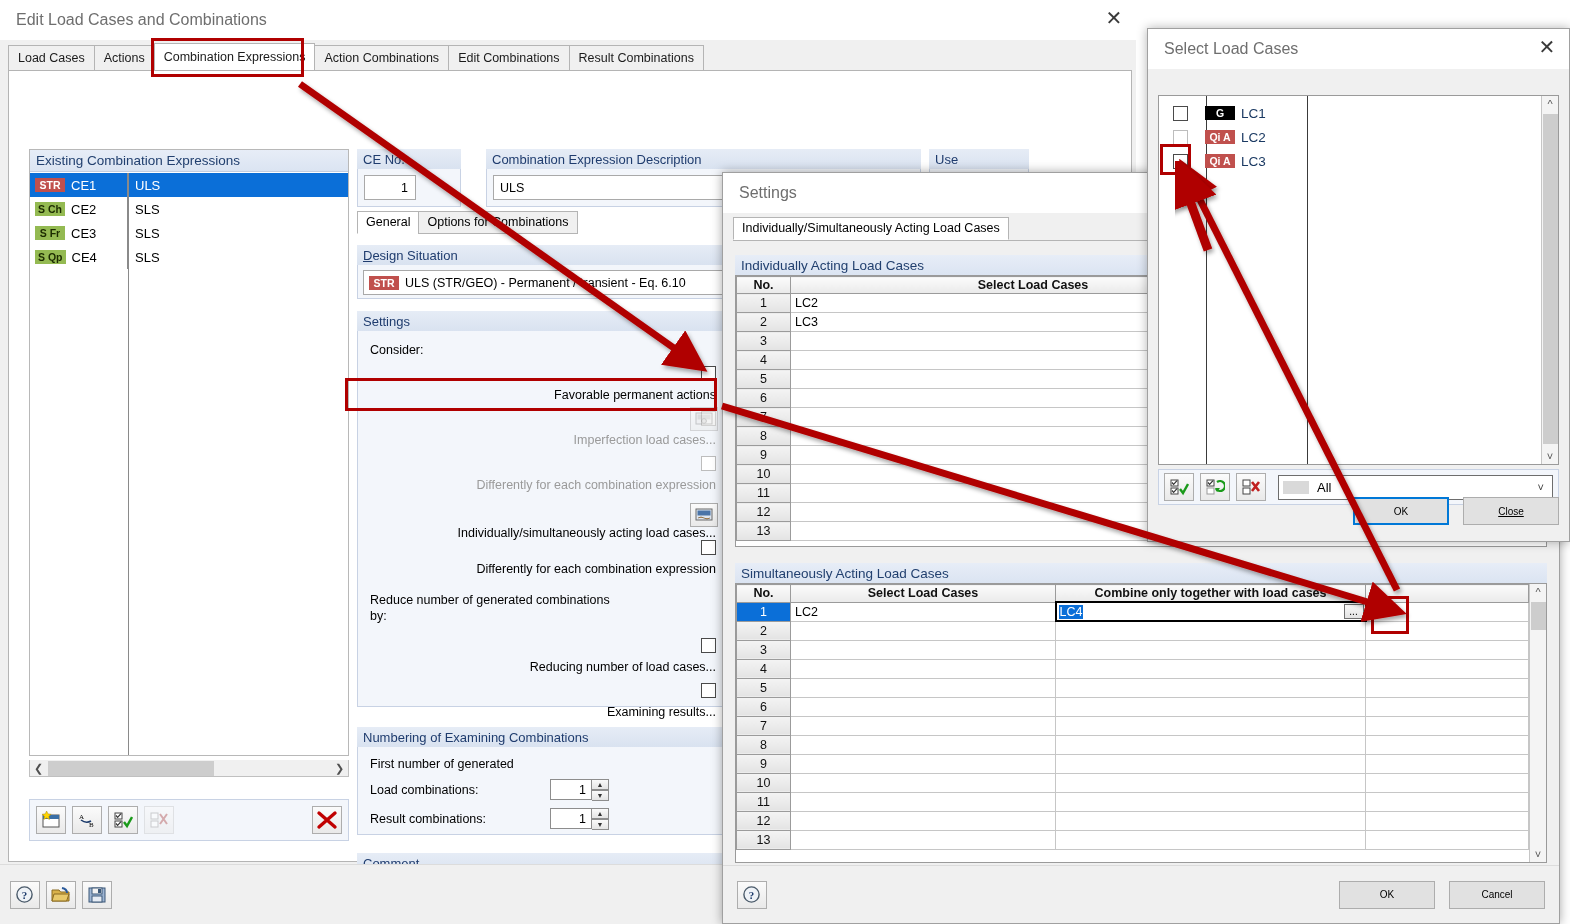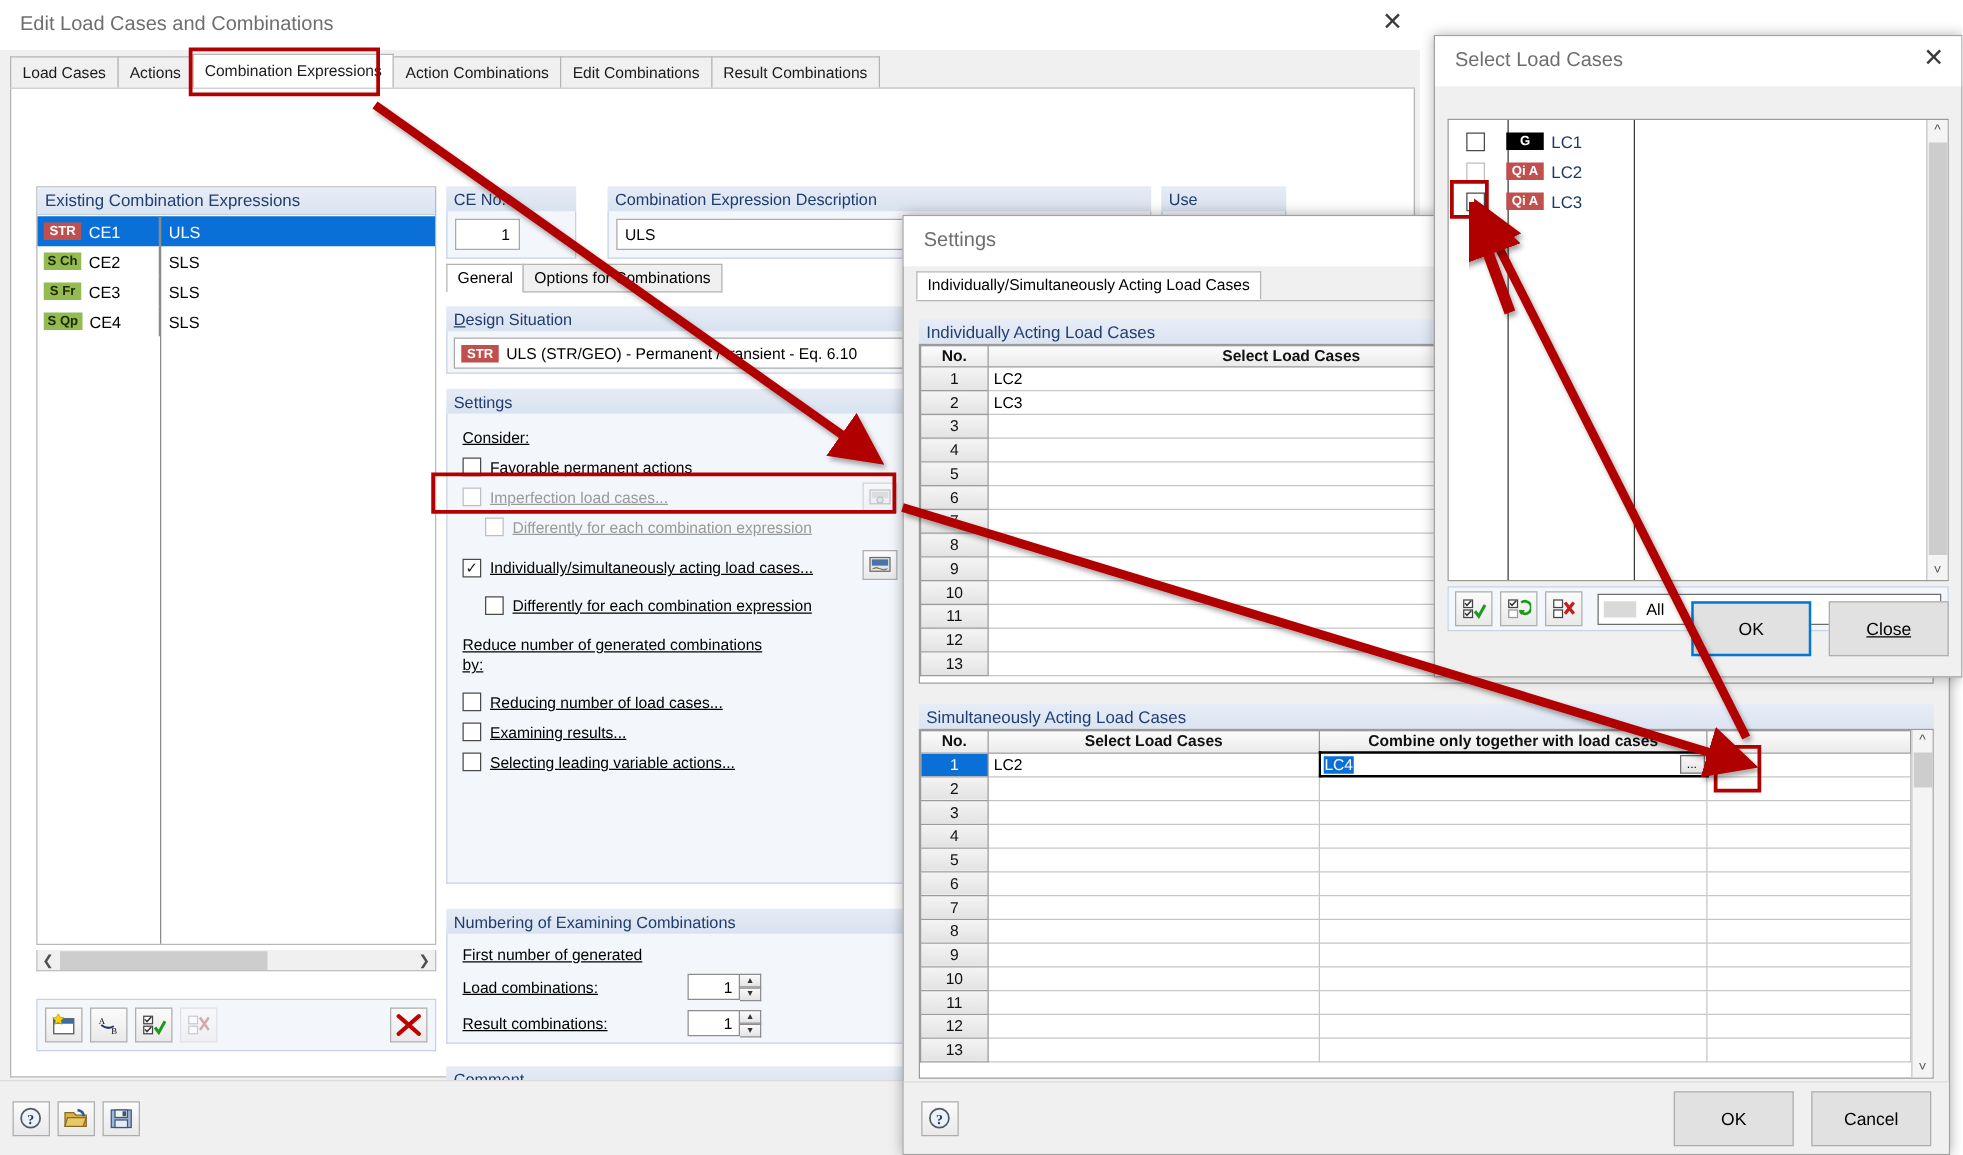--- a/index.html
+++ b/index.html
@@ -85,21 +85,21 @@
     position: relative;
   }
   .gbox-head::after{
     content:""; position:absolute; right:-0px; top:0; width:0;height:0;
   }
   .gbox-body{
     background:#f3f6fb;
     border:1px solid #c8d2e4; border-top:none;
   }
 
-  .lbl { font-size:12.5px; color:#000;text-decoration:underline; }
+  .lbl { font-size:12.5px; color:#000; }
   u.mn { text-decoration: underline; }
 
   
   #ce-list {
     position:absolute; left:20px; top:78px; width:320px; bottom:105px;
     background:#ffffff; border:1px solid #b8b8b8;
   }
   #ce-list-head {
     height:22px; background:linear-gradient(#e7edf7,#dbe4f2);
     color:#22406f; font-size:13.5px; display:flex; align-items:center;
@@ -153,21 +153,21 @@
     height:25px; display:flex; align-items:center; font-size:12.5px;
   }
   .combo-arrow { margin-left:auto; padding:0 8px; color:#3b3b3b; font-size:11px;}
 
   .chk {
     width:15px; height:15px; border:1px solid #4a4a4a; background:#fff;
     display:inline-flex; align-items:center; justify-content:center;
     font-size:12px; line-height:1; color:#1a1a1a; flex:none;
   }
   .chk.dis { border-color:#bdbdbd; }
-  .row-chk { display:flex; align-items:center; gap:7px; margin-bottom:9px; }
+  .row-chk { display:flex; align-items:flex-end; gap:7px; margin-bottom:9px;flex-direction:column; }
   .row-chk .lbl.dis { color:#9a9a9a; }
 
   .subtab { position:absolute; left:0; top:0; display:flex;justify-content:flex-end; }
   .subtab .st {
     font-size:12.5px; padding:3px 8px 4px 8px;
     border:1px solid #b4b4b4; background:#f0f0f0; margin-right:-1px;
     cursor:pointer;
   }
   .subtab .st.active { background:#fff; border-bottom-color:#fff; }
 
@@ -226,23 +226,23 @@
   }
   .slc-col-sep { position:absolute; left:47px; top:0; bottom:0; width:1px; background:#3a3a3a; }
   .slc-col-sep2 { position:absolute; left:148px; top:0; bottom:0; width:1px; background:#3a3a3a; }
   .slc-row { display:flex; align-items:center; height:24px; padding-left:14px; font-size:13.5px; }
   .slc-bar {
     position:absolute; left:10px; top:440px; right:10px; height:36px;
     background:#f3f6fb; border:1px solid #c8d2e4;
     display:flex; align-items:center; padding:0 5px;
   }
   .btn {
-    height:44px; min-width:86px; padding:0 14px;
+    height:28px; min-width:86px; padding:0 14px;
     border:1px solid #adadad; background:#e1e1e1;
-    font-size:14px; display:flex; align-items:center; justify-content:center;
+    font-size:10px; display:flex; align-items:center; justify-content:center;
     cursor:pointer;
   }
   .btn.primary { border:2px solid #0078d7; background:#e1e1e1; }
 
   .arrow-layer { position:absolute; left:0; top:0; width:1570px; height:924px; pointer-events:none; z-index:60; }
 
   .mini-combo {
     height:25px; border:1px solid #6d6d6d; background:#fff;
     display:flex; align-items:center; font-size:13px; padding-left:4px;
   }

